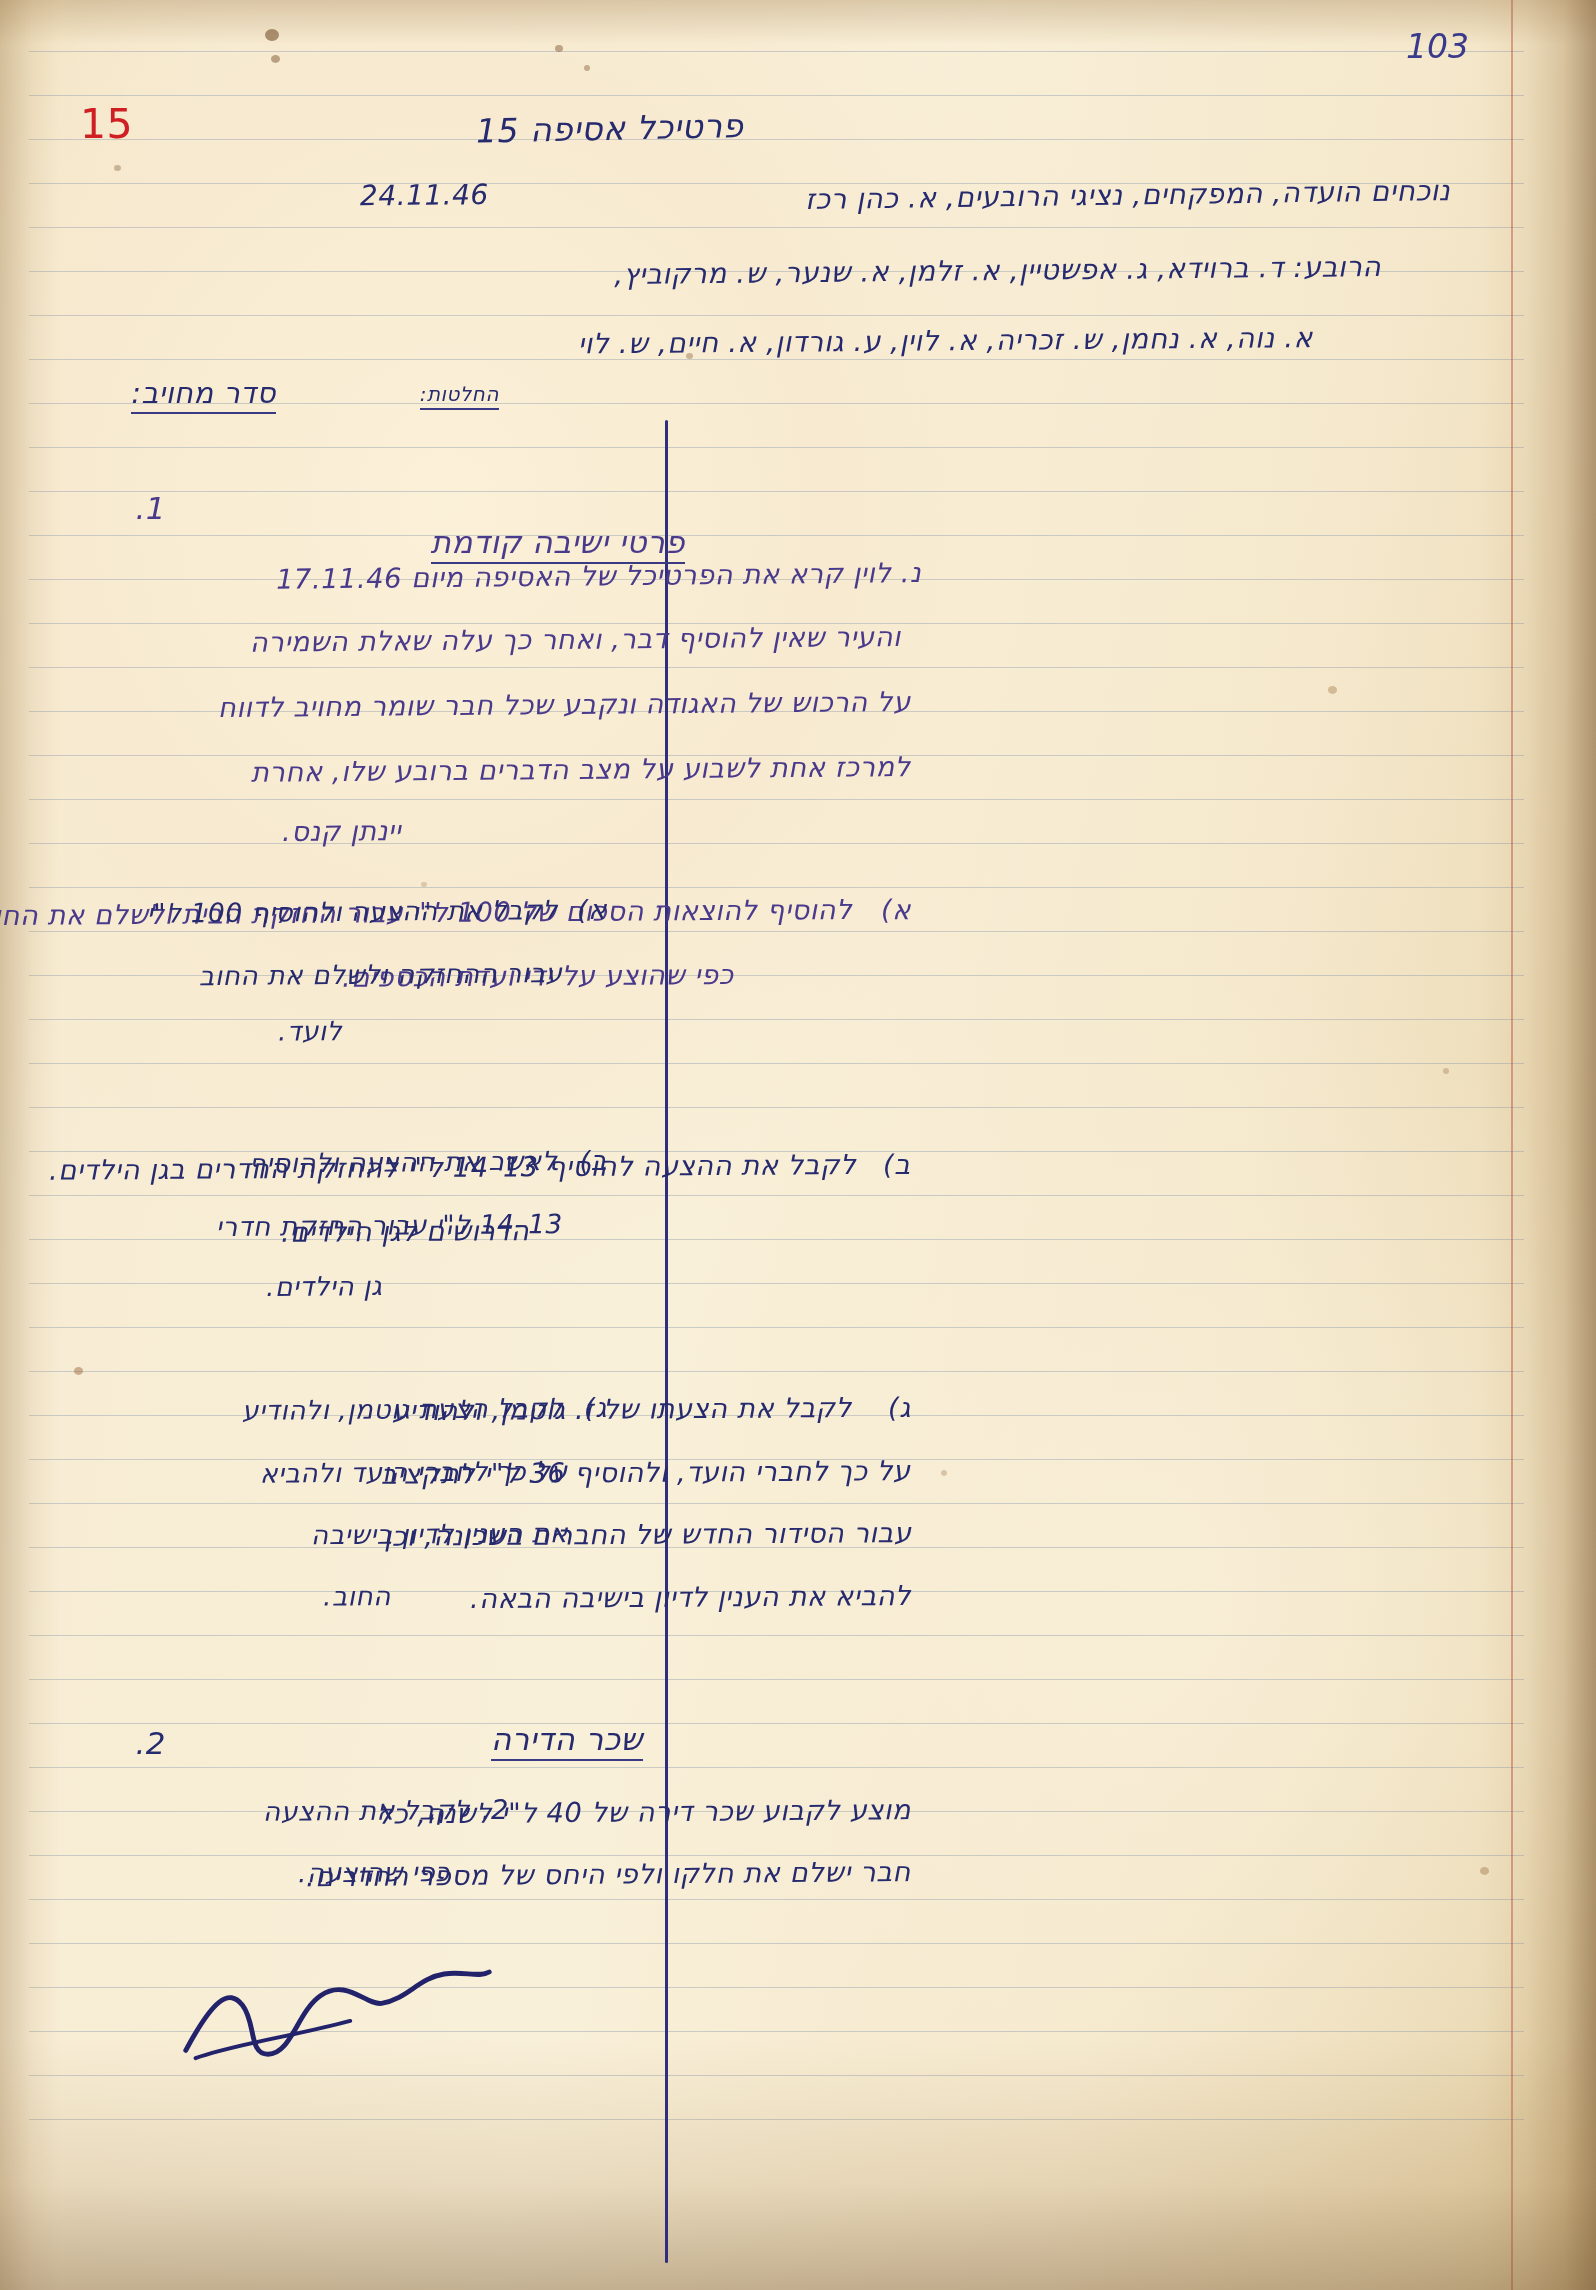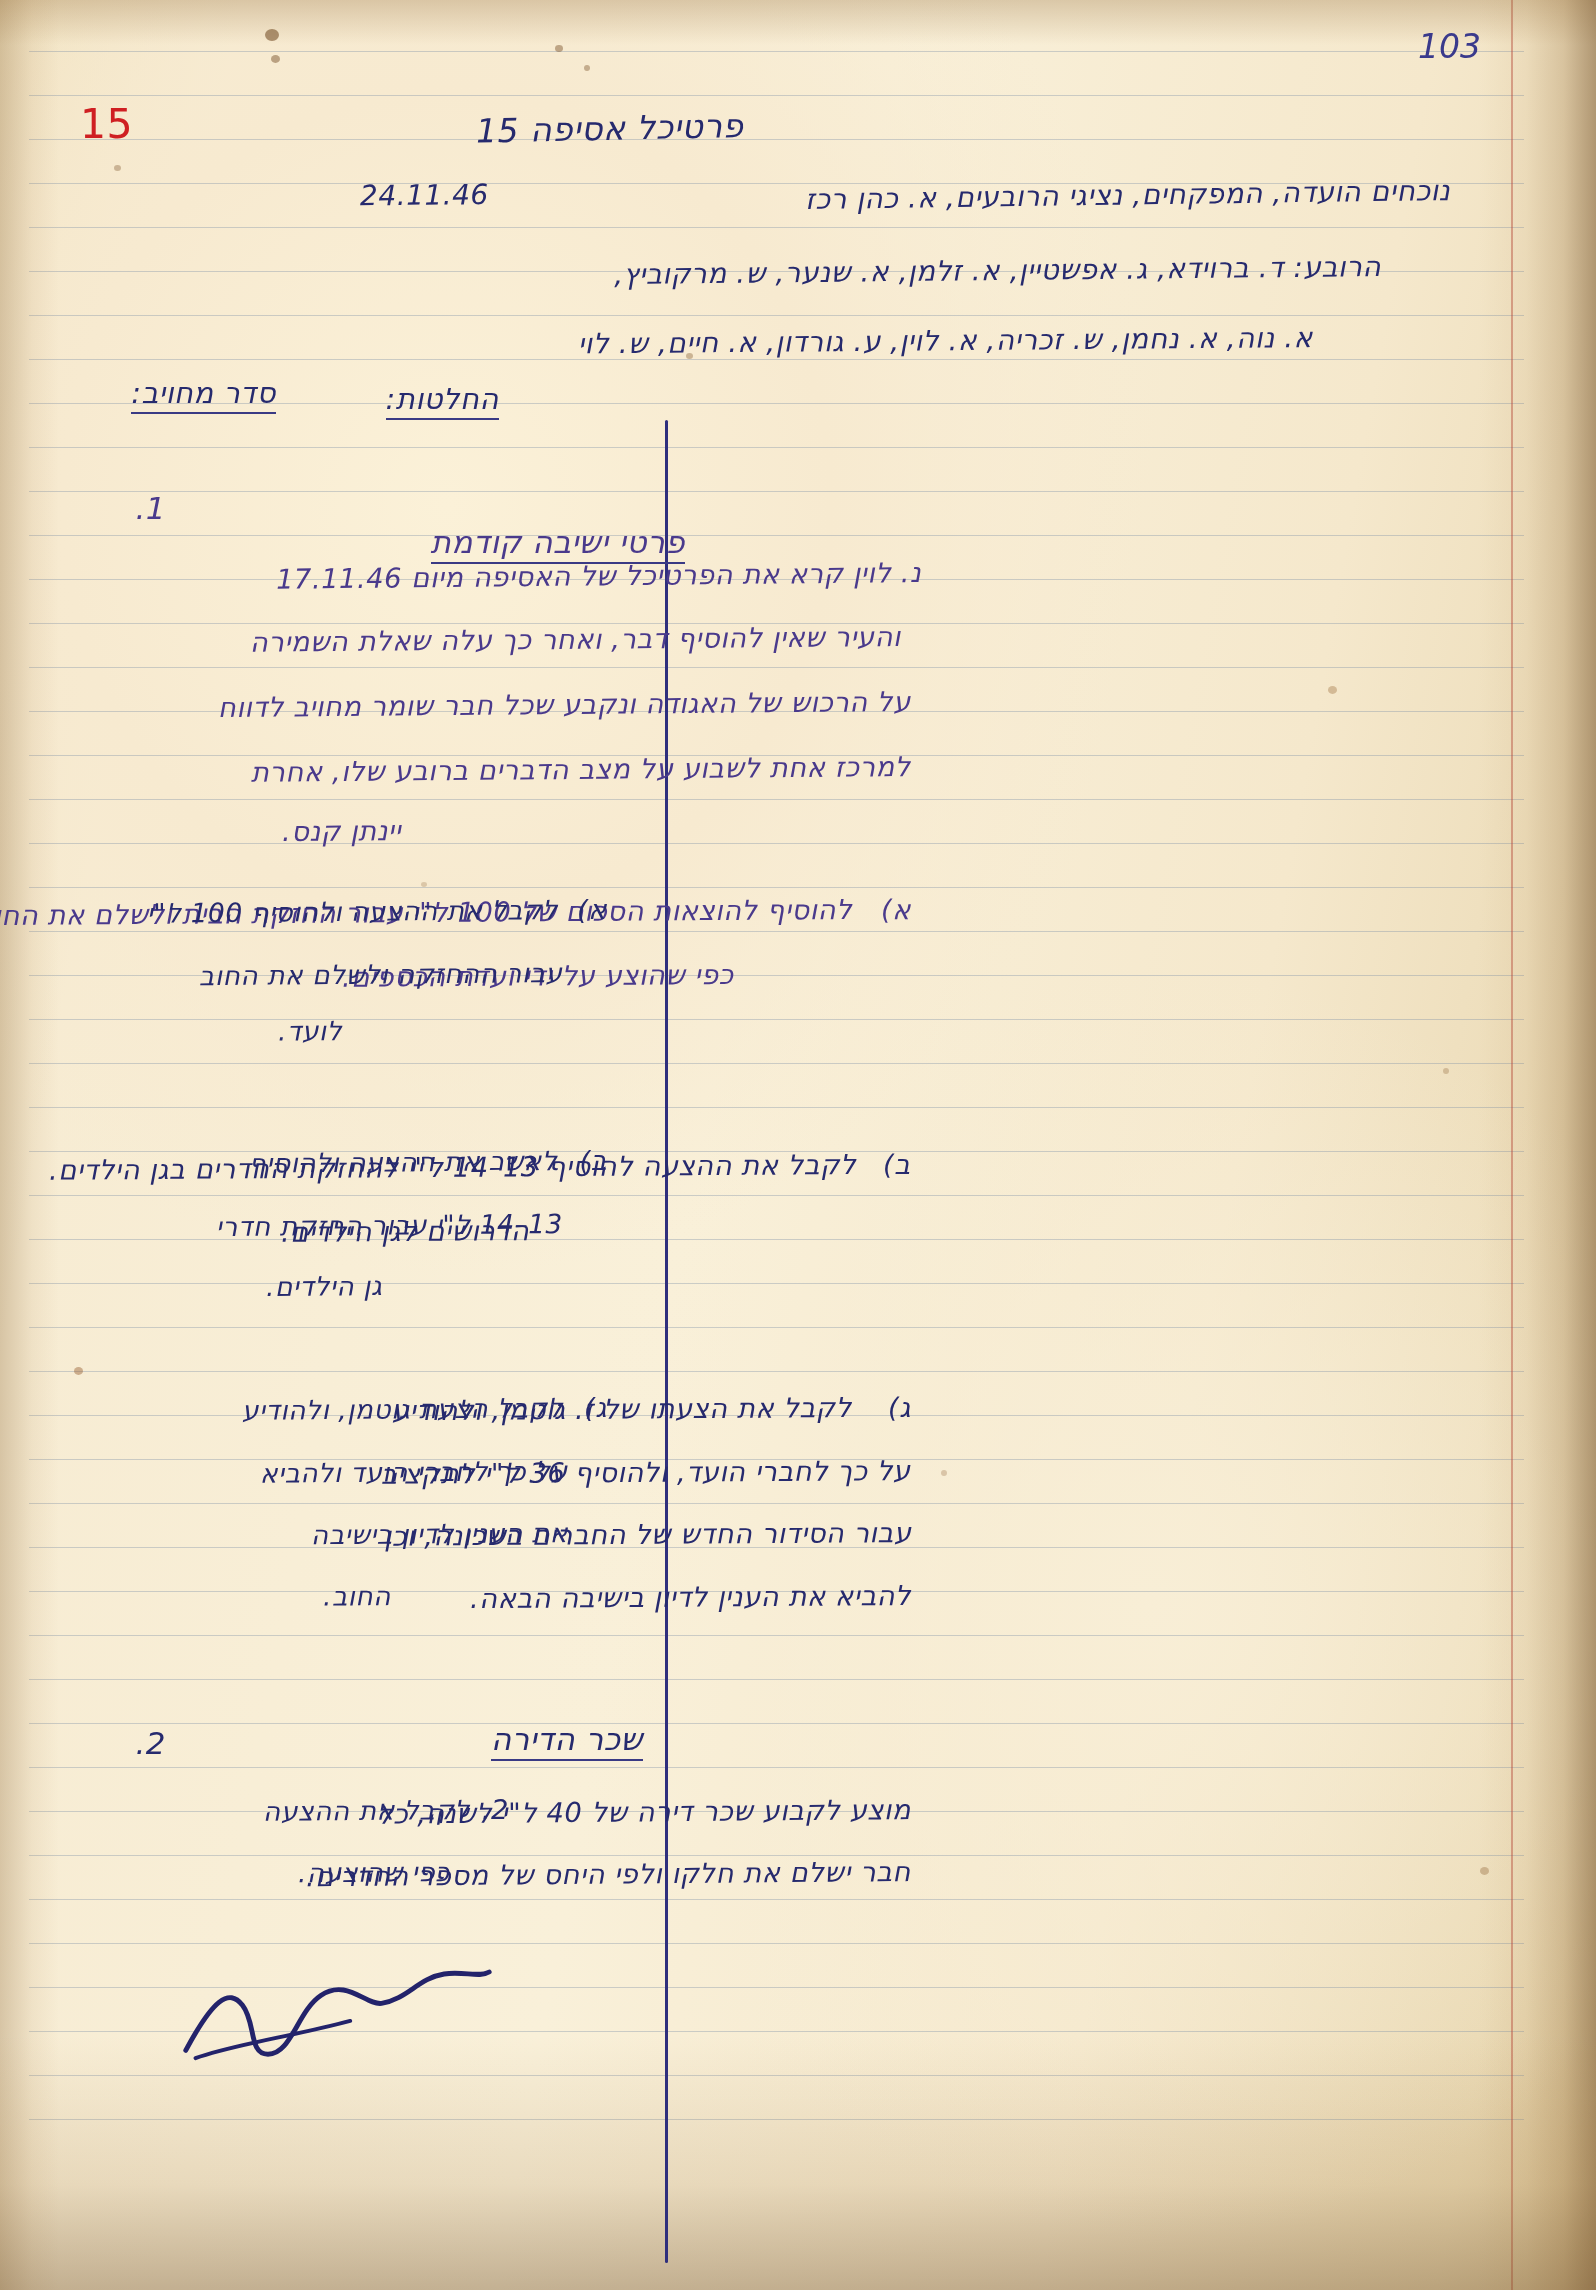--- a/index.html
+++ b/index.html
@@ -102,21 +102,21 @@
 
   
   .signature {
     position: absolute;
     left: 174px; top: 1960px;
     width: 323px; height: 118px;
   }
 
   .page-number {
     position: absolute;
-    right: 116px; top: 27.4px;
+    right: 128px; top: 27.4px;
     font-family: "DejaVu Sans", sans-serif;
     font-style: italic;
     font-size: 33px;
     color: #3a3a8c;
     text-align: center;
   }
 </style>
 </head>
 <body>
 
@@ -150,21 +150,21 @@
   <div class="page-number">103</div>
 
   <div class="hw ink" style="right:853px; top:106px; font-size:33px; transform:rotate(-1.2deg);">פרטיכל אסיפה 15</div>
 
   <div class="hw ink" style="right:147px; top:174px; font-size:28px; transform:rotate(-0.8deg);">נוכחים הועדה, המפקחים, נציגי הרובעים, א. כהן רכז</div>
   <div class="hw ink" style="right:1108px; top:178px; font-size:28px; transform:rotate(-0.6deg);">24.11.46</div>
   <div class="hw ink" style="right:216px; top:250px; font-size:28px; transform:rotate(-0.6deg);">הרובע: ד. ברוידא, ג. אפשטיין, א. זלמן, א. שנער, ש. מרקוביץ,</div>
   <div class="hw ink" style="right:284px; top:321px; font-size:28px; transform:rotate(-0.5deg);">א. נוה, א. נחמן, ש. זכריה, א. לוין, ע. גורדון, א. חיים, ש. לוי</div>
 
   <div class="hw ink underline" style="right:1321px; top:376px; font-size:29px;">סדר מחויב:</div>
-  <div class="hw ink underline" style="right:1098px; top:382px; font-size:29px;font-style:italic;">החלטות:</div>
+  <div class="hw ink underline" style="right:1098px; top:382px; font-size:20px;font-style:italic;">החלטות:</div>
 
   <div class="divider"></div>
 
   <div class="hw purple" style="right:1431px; top:490px; font-size:31px;">1.</div>
   <div class="hw purple underline" style="right:912px; top:488px; font-size:31px;margin-top:36px;">פרטי ישיבה קודמת</div>
 
   <div class="hw purple" style="right:676px; top:557px; font-size:27.4px; transform:rotate(-0.6deg);">נ. לוין קרא את הפרטיכל של האסיפה מיום 17.11.46</div>
   <div class="hw purple" style="right:696px; top:621px; font-size:27.4px; transform:rotate(-0.5deg);">והעיר שאין להוסיף דבר, ואחר כך עלה שאלת השמירה</div>
   <div class="hw purple" style="right:686px; top:686px; font-size:27.4px; transform:rotate(-0.5deg);">על הרכוש של האגודה ונקבע שכל חבר שומר מחויב לדווח</div>
   <div class="hw purple" style="right:686px; top:751px; font-size:27.4px; transform:rotate(-0.5deg);">למרכז אחת לשבוע על מצב הדברים ברובע שלו, אחרת</div>

